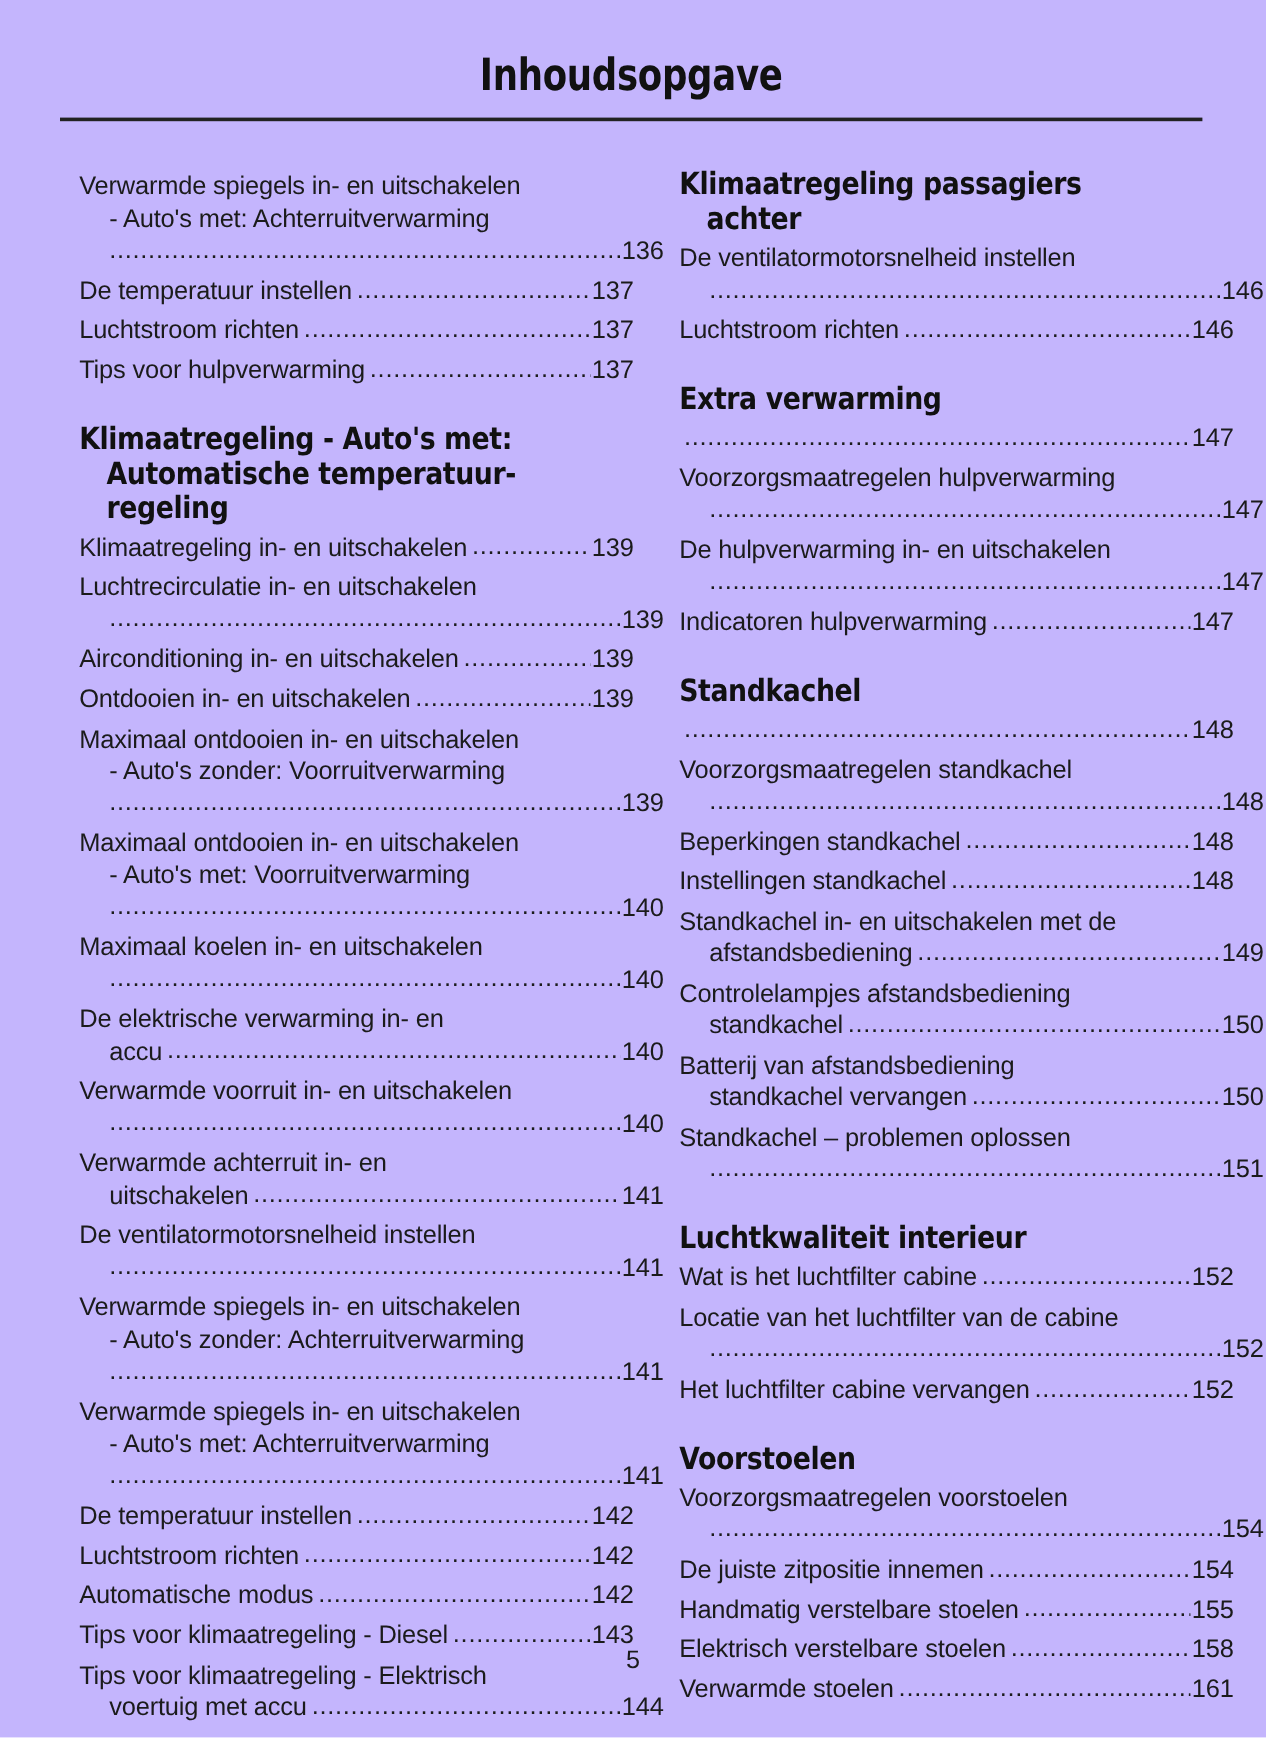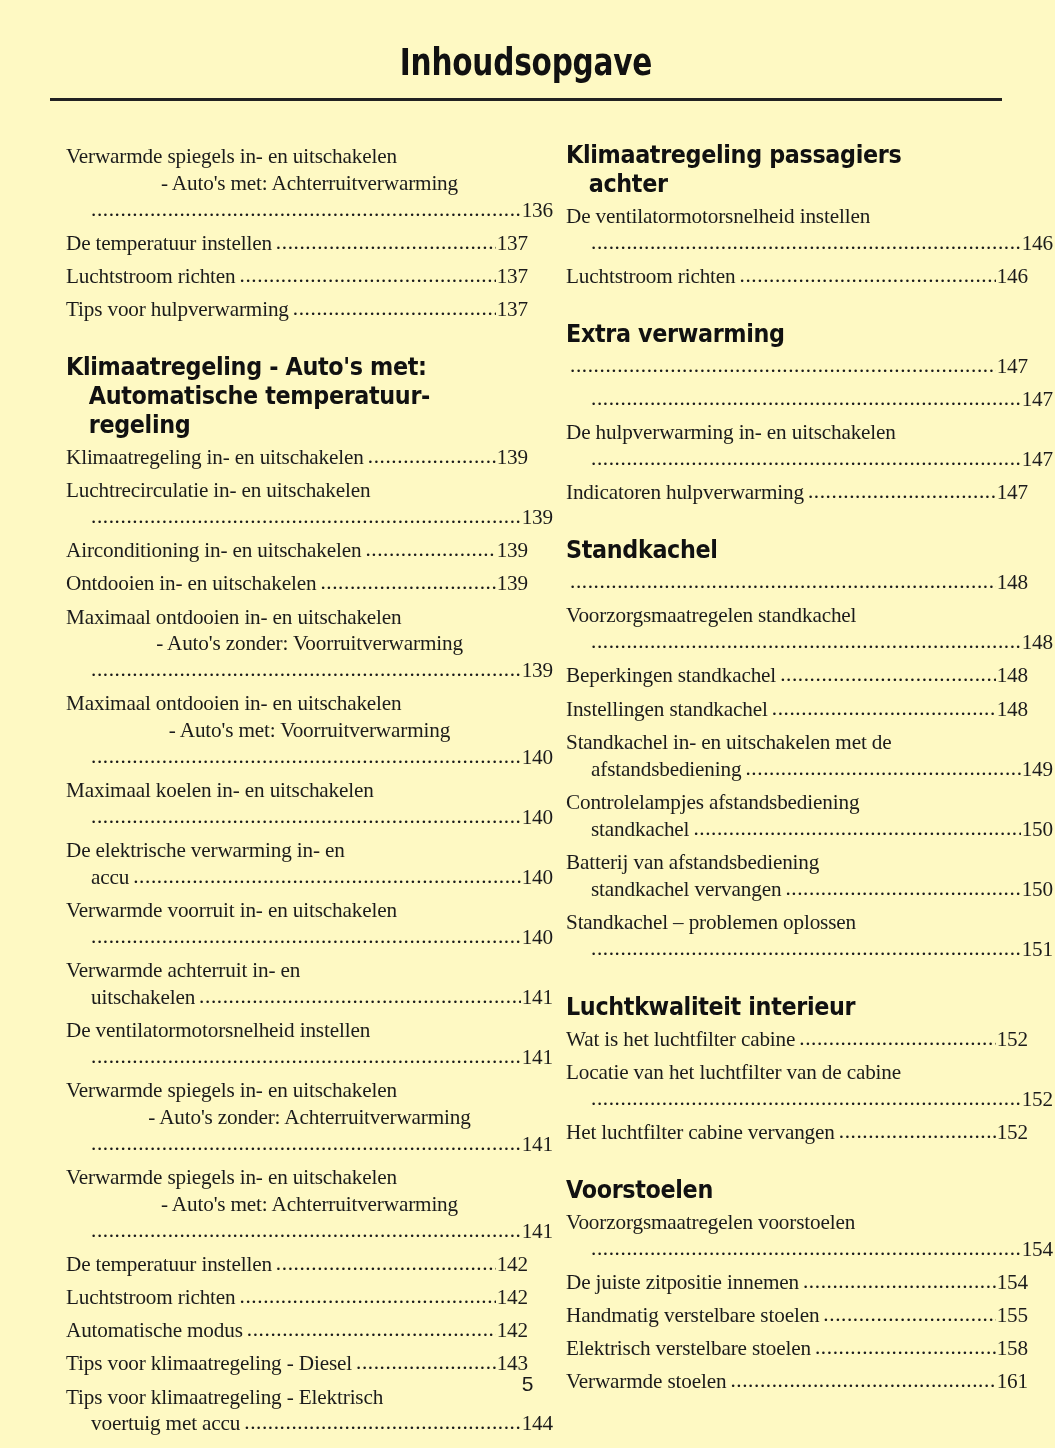--- a/index.html
+++ b/index.html
@@ -4,21 +4,21 @@
 <style>
   html, body {
     margin: 0;
     padding: 0;
     background: #ffffff;
   }
   .page {
     position: relative;
     width: 1055px;
     height: 1448px;
-    background: #fef9c3;
+    background: #c4b5fd;
     font-family: "Liberation Sans", sans-serif;
     color: #1a1a1a;
     overflow: hidden;
     box-sizing: border-box;
   }
 
   
   .page-header {
     position: absolute;
     left: 50px;
@@ -85,27 +85,26 @@
   .column > .section-heading:first-child { padding-top: 0; }
 
   
   .toc-entry {
     font-size: 21.2px;
     line-height: 1.265;
     color: #1b1b1b;
     margin: 0;
     padding: 3.2px 0 3.2px 0;
     letter-spacing: -0.15px;
-    font-family: Liberation Serif, serif;
   }
   .toc-line {
     display: block;
     white-space: nowrap;
   }
-  .toc-line.indent { padding-left: 25px; text-align: center; }
+  .toc-line.indent { padding-left: 25px; }
 
   
   .toc-tail {
     display: flex;
     align-items: baseline;
     width: 100%;
   }
   .toc-tail.indent { padding-left: 25px; }
   .toc-tail .txt {
     white-space: nowrap;
@@ -351,20 +350,21 @@
         <div class="section-heading">
           <span class="" style="display: block;">Extra verwarming</span>
         </div>
         <div class="toc-entry">
           <span class="toc-tail">
             <span class="leader">........................................................................................................</span>
             <span class="pg">147</span>
           </span>
         </div>
         <div class="toc-entry">
+          <span class="toc-line">Voorzorgsmaatregelen hulpverwarming</span>
           <span class="toc-tail indent">
             <span class="txt"></span>
             <span class="leader nogap">........................................................................................................</span>
             <span class="pg">147</span>
           </span>
         </div>
         <div class="toc-entry">
           <span class="toc-line">De hulpverwarming in- en uitschakelen</span>
           <span class="toc-tail indent">
             <span class="txt"></span>

